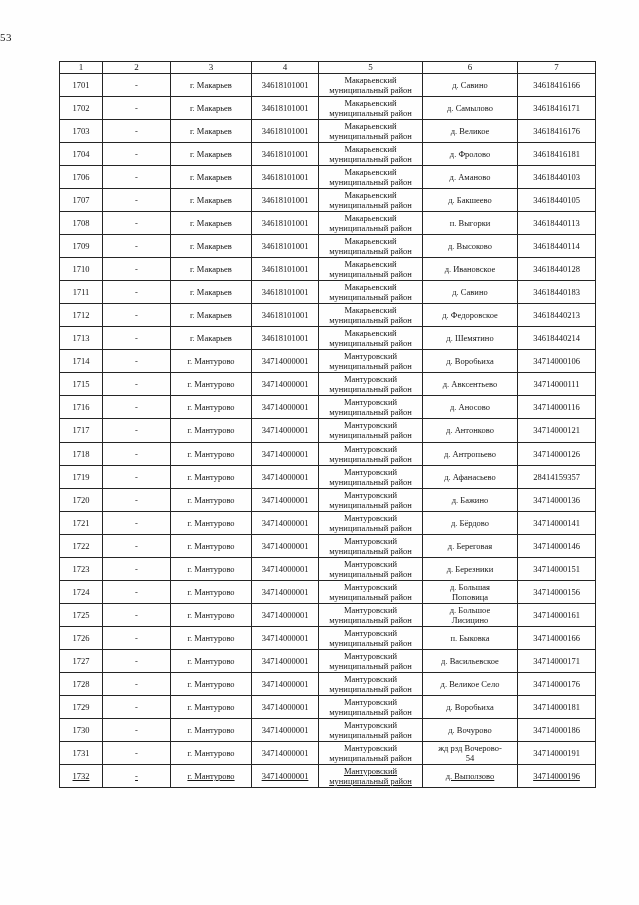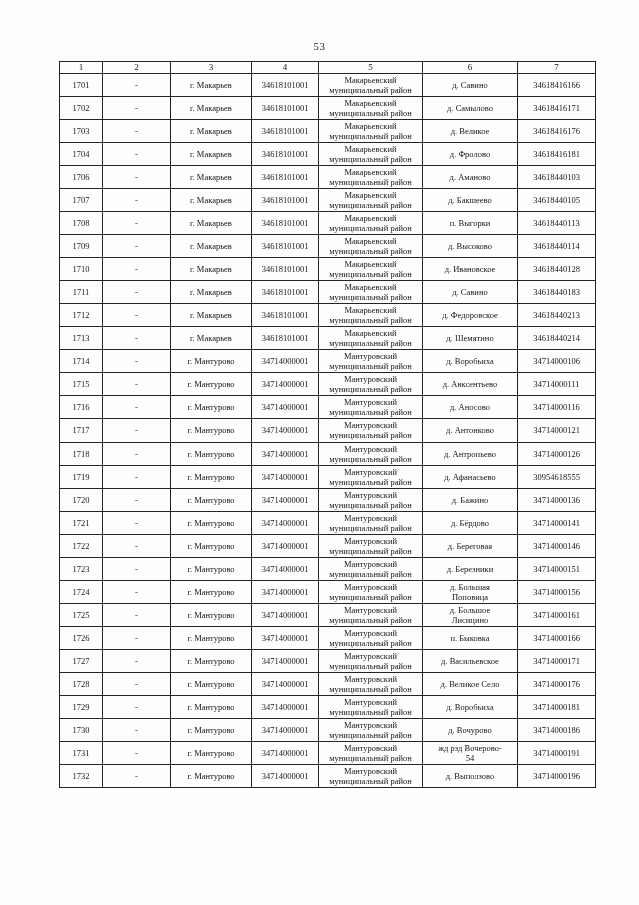--- a/index.html
+++ b/index.html
@@ -11,24 +11,23 @@
     position: relative;
     width: 639px;
     height: 905px;
     background: #fefefe;
     overflow: hidden;
     font-family: "Liberation Serif", "DejaVu Serif", serif;
     color: #141414;
   }
   .page-number {
     position: absolute;
-    top: 40px;
+    top: 31px;
     left: 0;
     width: 639px;
-    text-align: center;
     font-size: 11px;
     letter-spacing: 0.5px;
     color: #1a1a1a;
   }
   table.doc-table {
     position: absolute;
     left: 59px;
     top: 61px;
     width: 536px;
     border-collapse: collapse;
@@ -47,20 +46,21 @@
     height: 11px;
     font-size: 9px;
     padding: 0 2px;
     line-height: 1.1;
   }
   .doc-table tbody tr {
     height: 23px;
   }
   .doc-table tbody tr:last-child {
     height: 23px;
+    text-decoration: underline;
   }
   .doc-table tbody td {
     font-size: 8.5px;
     line-height: 1.18;
     padding: 1px 5px;
   }
   
   .doc-table tbody td:nth-child(5),
   .doc-table tbody td:nth-child(6) {
     white-space: pre-line;
@@ -265,21 +265,21 @@
           <td>34714000126</td>
         </tr>
         <tr>
           <td>1719</td>
           <td>-</td>
           <td>г. Мантурово</td>
           <td>34714000001</td>
           <td>Мантуровский
 муниципальный район</td>
           <td>д. Афанасьево</td>
-          <td>30954618555</td>
+          <td>28414159357</td>
         </tr>
         <tr>
           <td>1720</td>
           <td>-</td>
           <td>г. Мантурово</td>
           <td>34714000001</td>
           <td>Мантуровский
 муниципальный район</td>
           <td>д. Бажино</td>
           <td>34714000136</td>

